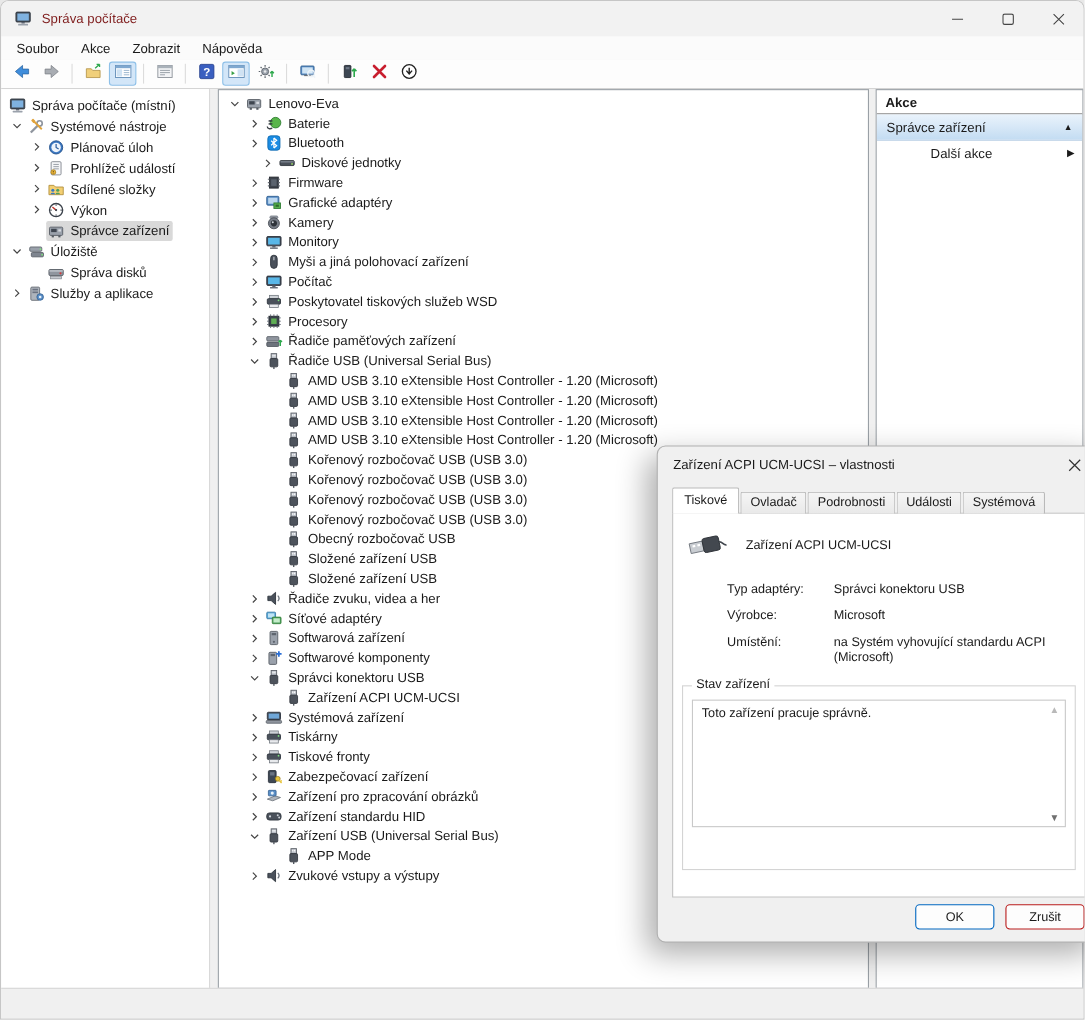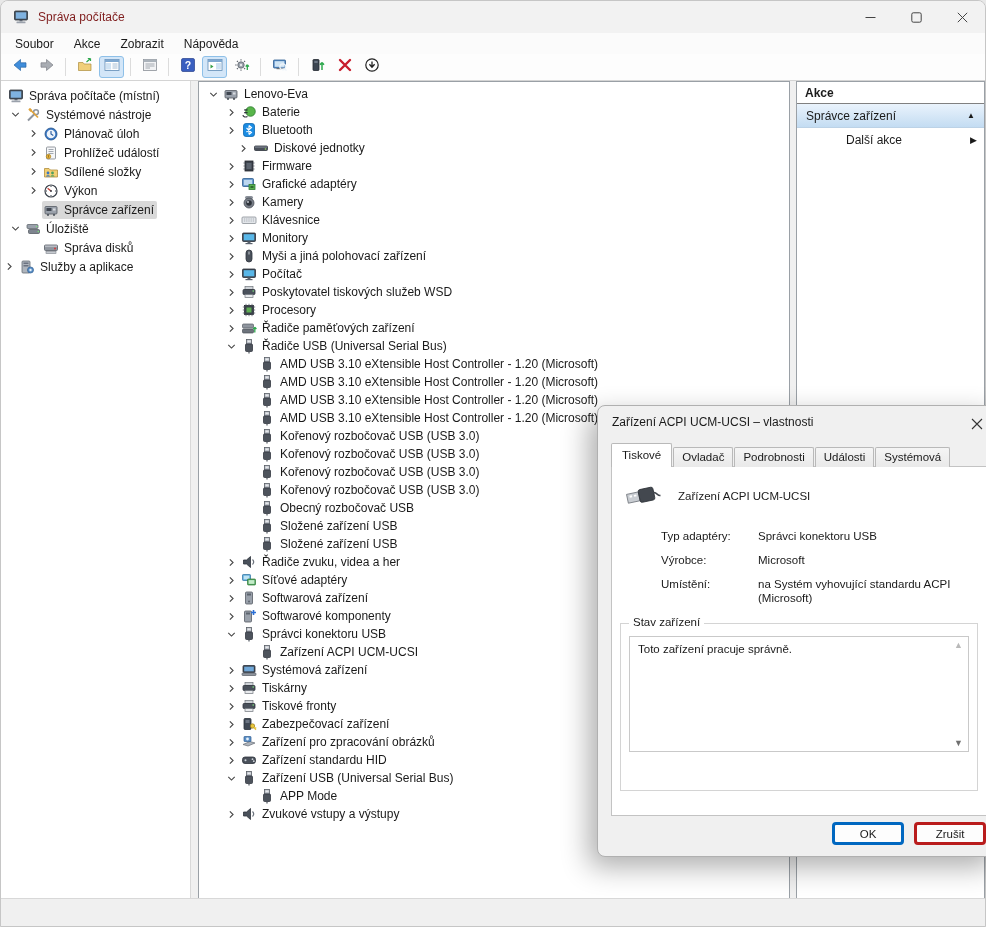--- a/index.html
+++ b/index.html
@@ -76,21 +76,21 @@
   .frow{display:flex;margin-bottom:10px;font-size:11.5px;line-height:14px;}
   .flabel{width:97px;flex:none;}
   .fvalue{width:218px;}
   .gbox{position:relative;margin:18px 8px 0;border:1px solid #d4d4d4;height:166px;}
   .gbox-label{position:absolute;top:-8px;left:8px;background:#fff;padding:0 4px;font-size:11.5px;}
   .status-box{position:absolute;top:12px;left:8px;right:8px;height:116px;border:1px solid #c9c9c9;
               background:#fff;font-size:11.5px;padding:6px 24px 6px 8px;box-sizing:border-box;}
   .sb-up{position:absolute;top:3px;right:5px;font-size:9px;color:#b9b9b9;}
   .sb-down{position:absolute;bottom:3px;right:5px;font-size:9px;color:#707070;}
   .dlg-btns{position:absolute;right:14px;bottom:11px;display:flex;gap:10px;}
-  .btn{width:72px;height:23px;font-size:11.5px;background:#fdfdfd;border:3px solid #b91c1c;
+  .btn{width:72px;height:23px;font-size:11.5px;background:#fdfdfd;border:1px solid #b91c1c;
        border-radius:4px;display:flex;align-items:center;justify-content:center;box-sizing:border-box;}
   .btn.primary{border-color:#0067c0;}
 </style>
 </head>
 <body>
 
 <div class="window">
 
   <div class="titlebar">
     <span class="appicon"><svg viewBox="0 0 16 16">
@@ -359,21 +359,21 @@
               <svg viewBox="0 0 16 16">
                 <rect x="1.5" y="5" width="13" height="5.5" rx="1" fill="#8f959e" stroke="#565c64" stroke-width=".8"></rect>
                 <rect x="2" y="5.5" width="12" height="1.6" fill="#b7bcc3"></rect>
                 <circle cx="12" cy="8.5" r="1" fill="#d23b3b"></circle>
                 <rect x="3" y="11.5" width="10" height="2" fill="#c6cad0" stroke="#7d828a" stroke-width=".6"></rect>
               </svg>
             </span>
             <span class="tlbl">Správa disků</span>
           </span>
         </div>
-        <div class="trow" style="padding-left: 0;">
+        <div class="trow" style="padding-left: 6px;">
           <span class="chev">
             <svg viewBox="0 0 12 12">
               <path d="M4.2 2.5 L7.7 6 L4.2 9.5" fill="none" stroke="#454545" stroke-width="1.2"></path>
             </svg>
           </span>
           <span class="hl">
             <span class="ticon">
               <svg viewBox="0 0 16 16">
                 <rect x="3" y="2" width="8" height="12" rx="1" fill="#aeb4bc" stroke="#666c74" stroke-width=".8"></rect>
                 <rect x="4.5" y="3.5" width="5" height="1.5" fill="#6b7280"></rect>
@@ -501,36 +501,20 @@
           <span class="hl">
             <span class="ticon">
               <svg viewBox="0 0 16 16">
                 <rect x="4" y="2" width="8" height="3" rx="1.5" fill="#8b919a"></rect>
                 <circle cx="8" cy="9" r="5" fill="#777d87" stroke="#4a4f57" stroke-width=".8"></circle>
                 <circle cx="8" cy="9" r="2.8" fill="#2e333a"></circle>
                 <circle cx="7" cy="8" r=".9" fill="#cfd4da"></circle>
               </svg>
             </span>
             <span class="tlbl">Kamery</span>
-          </span>
-        </div>
-        <div class="trow" style="padding-left: 24px;">
-          <span class="chev">
-            <svg viewBox="0 0 12 12">
-              <path d="M4.2 2.5 L7.7 6 L4.2 9.5" fill="none" stroke="#454545" stroke-width="1.2"></path>
-            </svg>
-          </span>
-          <span class="hl">
-            <span class="ticon">
-              <svg viewBox="0 0 16 16">
-                <rect x="1" y="5" width="14" height="6.5" rx="1" fill="#e3e6ea" stroke="#8b9097" stroke-width=".8"></rect>
-                <path d="M3 7 H13 M3 9 H13" stroke="#a9aeb5" stroke-width="1" stroke-dasharray="1.2 1"></path>
-              </svg>
-            </span>
-            <span class="tlbl">Klávesnice</span>
           </span>
         </div>
         <div class="trow" style="padding-left: 24px;">
           <span class="chev">
             <svg viewBox="0 0 12 12">
               <path d="M4.2 2.5 L7.7 6 L4.2 9.5" fill="none" stroke="#454545" stroke-width="1.2"></path>
             </svg>
           </span>
           <span class="hl">
             <span class="ticon">

